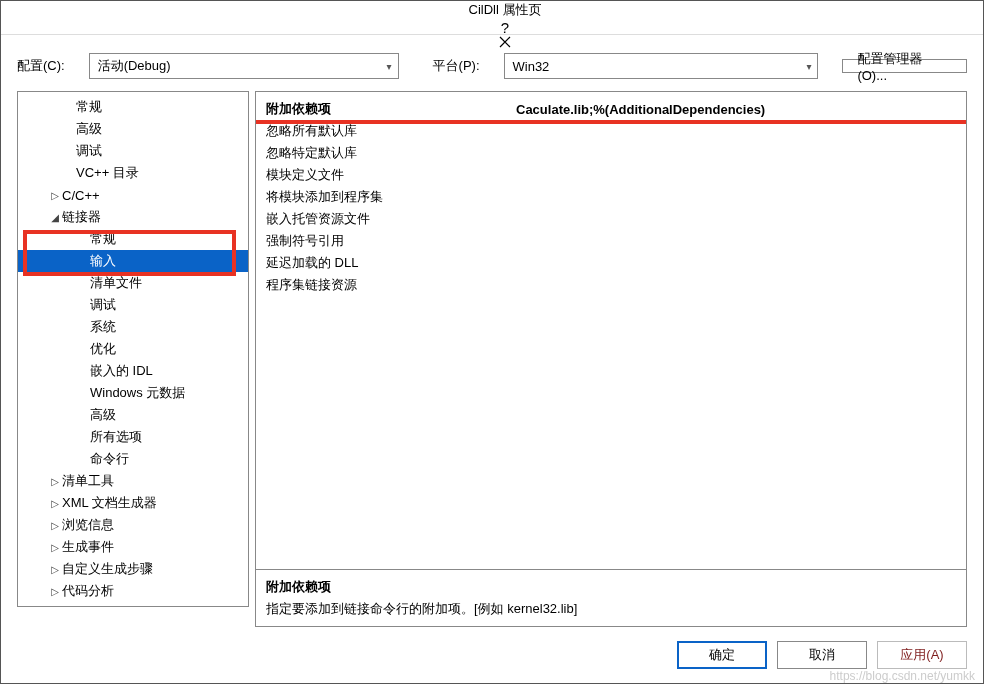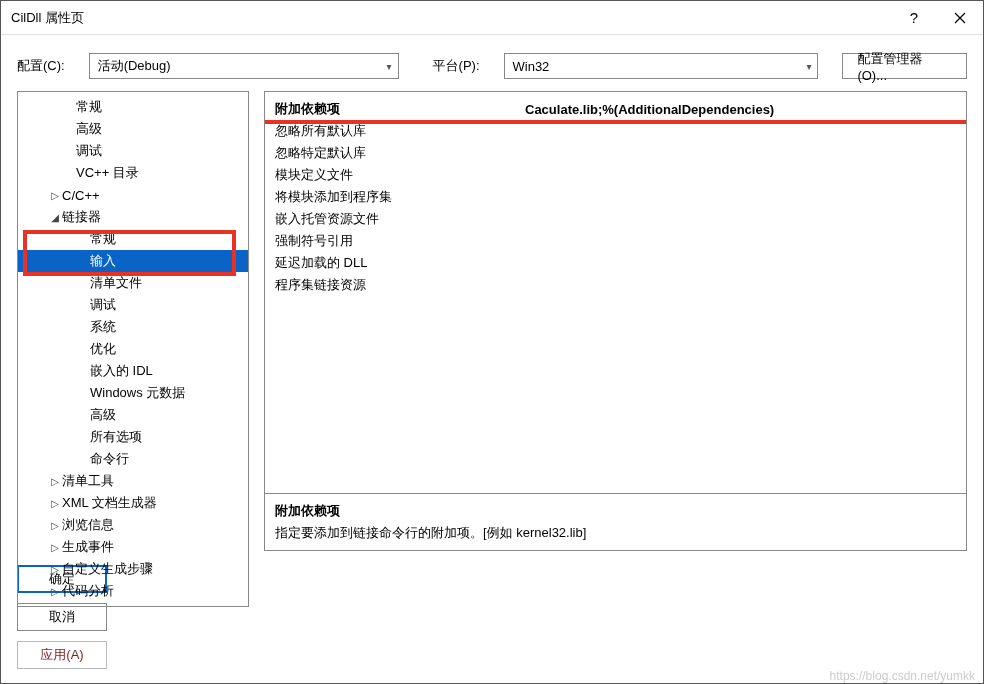--- a/index.html
+++ b/index.html
@@ -1,43 +1,43 @@
 <!DOCTYPE html>
 <html><head>
 <meta charset="utf-8">
 <style>
   * { box-sizing: border-box; font-family: "Microsoft YaHei", "Segoe UI", sans-serif; font-size: 13px; }
   body { margin: 0; background: #fff; color: #000; }
   .window { width: 984px; height: 684px; border: 1px solid #555; display: flex; flex-direction: column; background: #fff; position: relative; }
-  .titlebar { height: 34px; display: flex; align-items: center; padding-left: 10px; border-bottom: 1px solid #ddd; }
+  .titlebar { height: 34px; display: flex; align-items: center; padding-left: 26px; border-bottom: 1px solid #ddd; flex-direction: column; }
   .titlebar-title { flex: 1; font-size: 13px; }
   .titlebar-btn { width: 46px; height: 34px; display: flex; align-items: center; justify-content: center; font-size: 15px; }
   .config-row { display: flex; align-items: center; padding: 18px 16px 4px 16px; gap: 24px; }
   .config-row label { font-size: 13px; }
   .dropdown { border: 1px solid #888; height: 26px; display: flex; align-items: center; padding: 0 8px; background: #fff; position: relative; }
   .dropdown .chev { position: absolute; right: 6px; font-size: 10px; color: #555; }
   .dd-config { width: 310px; }
   .dd-plat   { width: 315px; }
-  .mgr-btn { border: 1px solid #888; height: 26px; padding: 0 14px; display: flex; align-items: center; background: #fff; }
-  .body { flex: 1; display: flex; padding: 8px 16px 0 16px; gap: 15px; min-height: 0; }
+  .mgr-btn { border: 1px solid #888; height: 14px; padding: 0 14px; display: flex; align-items: center; background: #fff; }
+  .body { flex: 1; display: flex; padding: 8px 16px 0 16px; gap: 6px; min-height: 0; }
   .tree-pane { width: 232px; border: 1px solid #888; overflow: auto; padding: 4px 0; }
   .tree-item { height: 22px; display: flex; align-items: center; white-space: nowrap; }
   .tree-item .arrow { width: 14px; text-align: center; font-size: 10px; color: #444; }
   .tree-item.selected { background: #0a63c7; color: #fff; }
   .highlight-wrap { position: relative; }
   .red-box-tree { position: absolute; border: 4px solid #e83223; pointer-events: none; }
   .right-pane { flex: 1; display: flex; flex-direction: column; min-width: 0; }
   .prop-grid { flex: 1; border: 1px solid #888; position: relative; overflow: hidden; }
   .prop-row { display: flex; height: 22px; align-items: center; }
   .prop-label { width: 260px; padding-left: 10px; }
   .prop-value { flex: 1; font-weight: 700; }
   .red-box-prop { position: absolute; border: 4px solid #e83223; pointer-events: none; }
   .desc-box { border: 1px solid #888; border-top: none; padding: 8px 10px; }
   .desc-title { font-weight: 700; margin-bottom: 4px; }
-  .button-row { display: flex; justify-content: flex-end; gap: 10px; padding: 14px 16px; flex-direction: column; }
+  .button-row { display: flex; justify-content: flex-end; gap: 10px; padding: 14px 16px; }
   .btn { width: 90px; height: 28px; border: 1px solid #888; display: flex; align-items: center; justify-content: center; background: #fff; }
   .btn.default { border: 2px solid #0a63c7; }
   .btn.disabled { color: #7f1d1d; border-color: #bbb; }
   .watermark { position: absolute; right: 8px; bottom: 0; font-size: 12px; color: #ccc; pointer-events: none; }
 </style>
 </head>
 <body>
 
 <div class="window">
 

